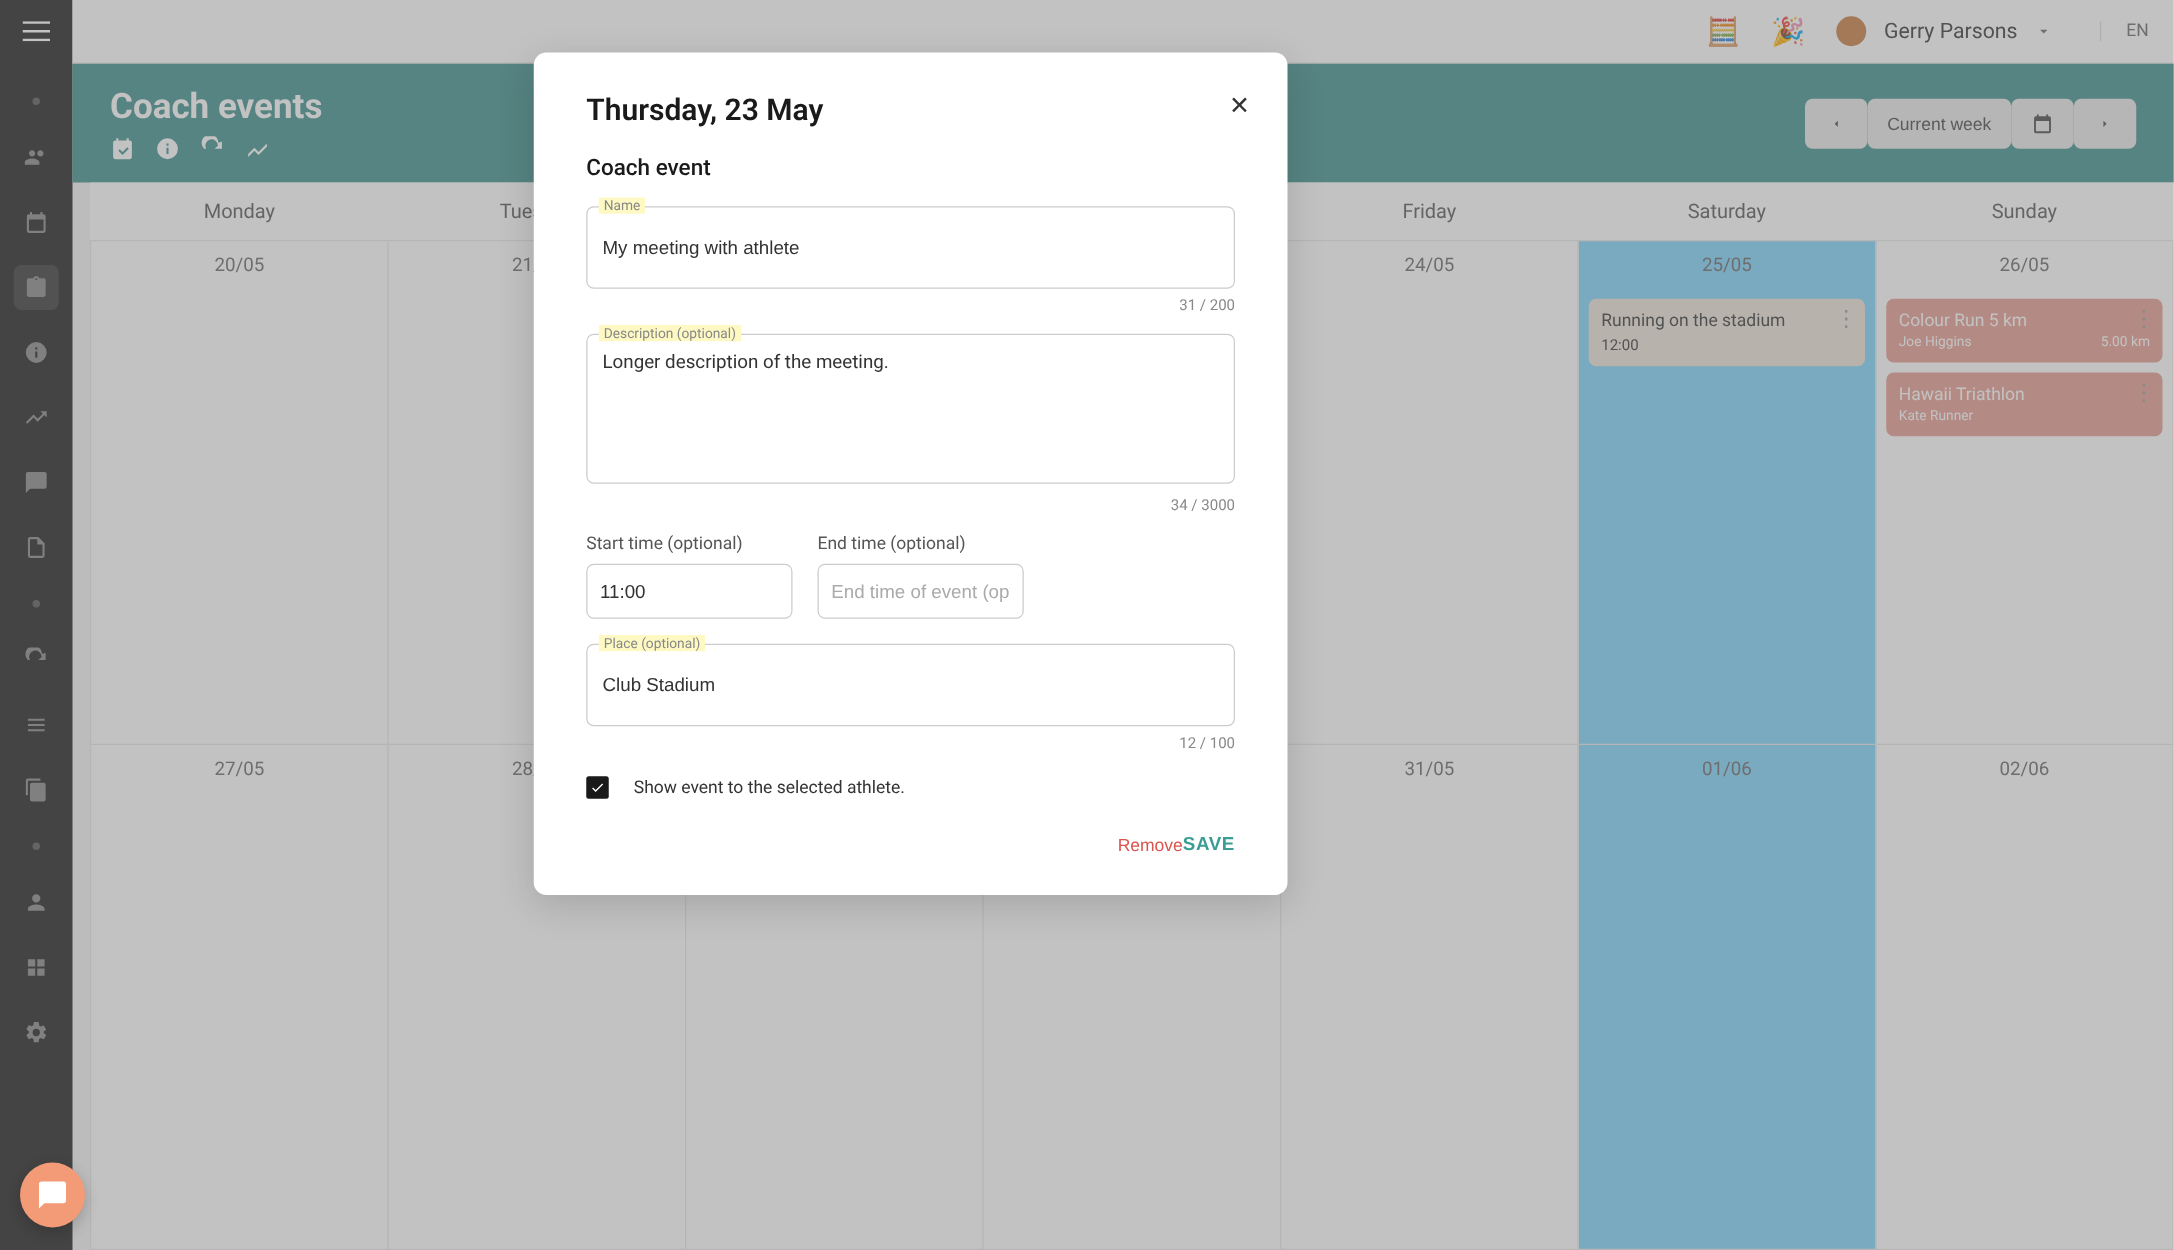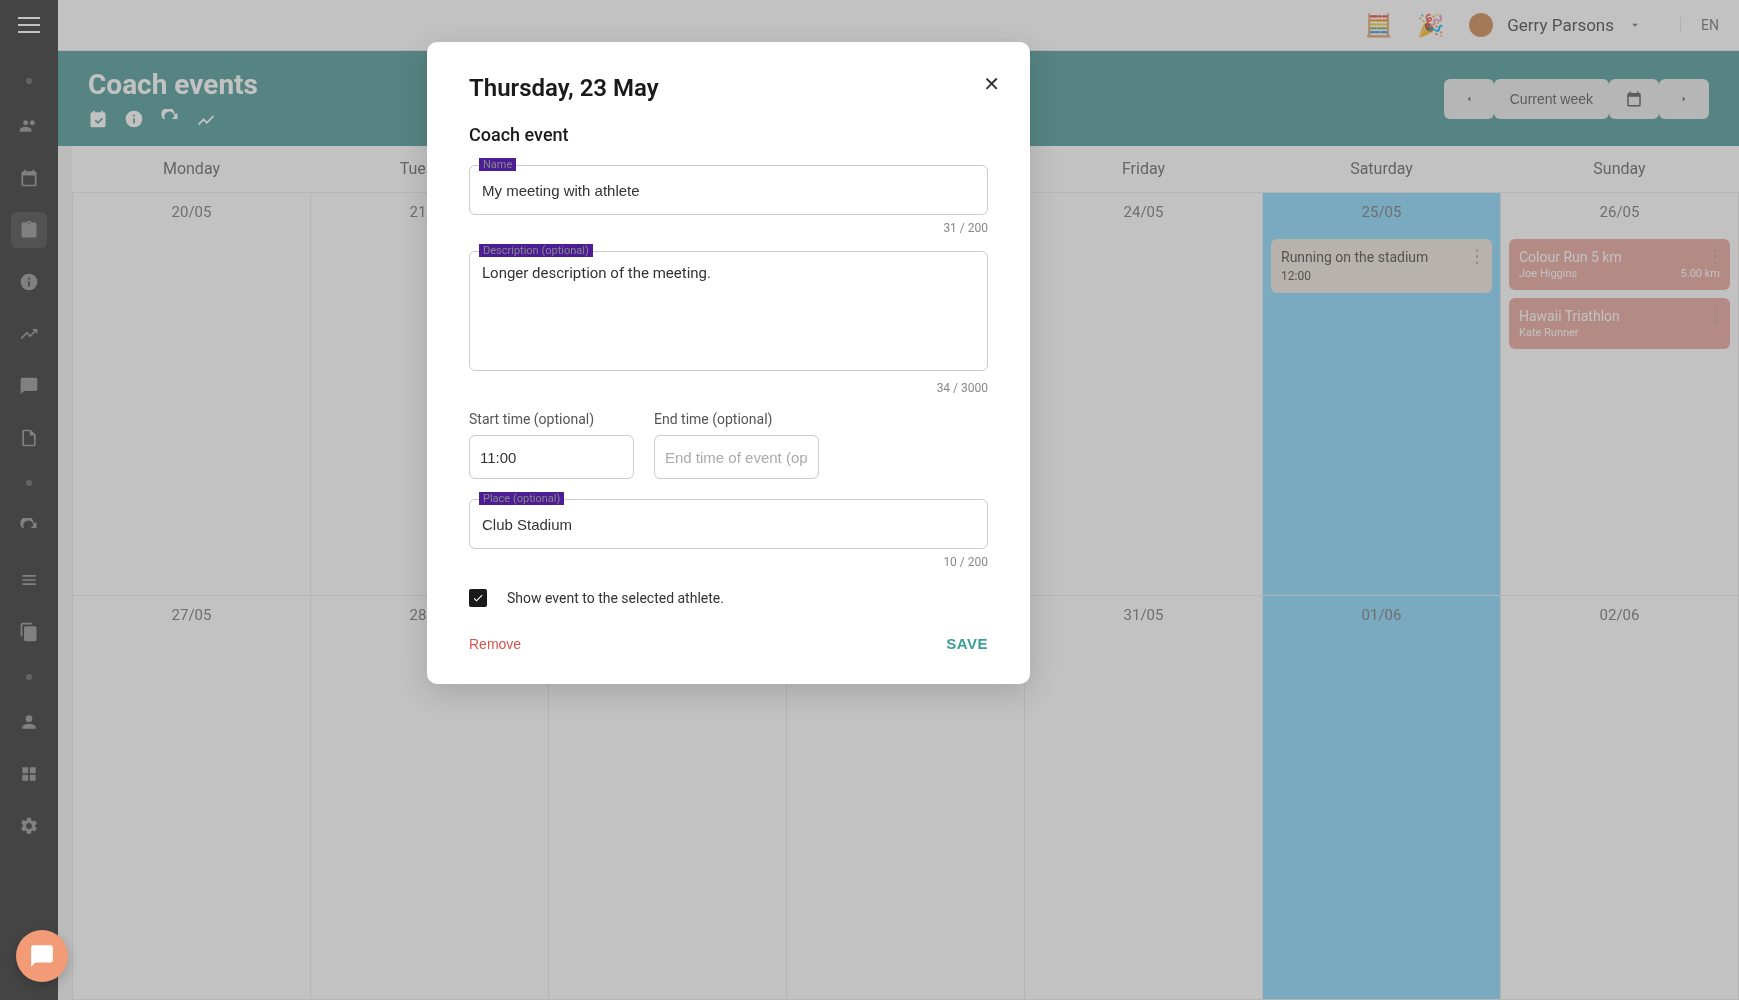--- a/index.html
+++ b/index.html
@@ -53,37 +53,37 @@
 
 .overlay { position: absolute; inset: 0; background: rgba(120,120,120,0.45); z-index: 5; }
 
 
 .modal { position: absolute; left: 427px; top: 42px; width: 603px; background: #fff; border-radius: 10px; z-index: 10; padding: 32px 42px; box-shadow: 0 8px 30px rgba(0,0,0,0.15); }
 .modal-date { font-size: 24px; font-weight: 600; color: #1a1a1a; margin-bottom: 22px; }
 .modal-close { position: absolute; top: 30px; right: 30px; cursor: pointer; font-size: 20px; color: #333; background: none; border: none; }
 .modal-subtitle { font-size: 18px; font-weight: 500; color: #1a1a1a; margin-bottom: 20px; }
 
 .field-wrap { position: relative; margin-bottom: 6px; }
-.float-label { position: absolute; top: -7px; left: 10px; background: #4c1d95; padding: 0 4px; font-size: 11px; color: #888; }
-.text-input { width: 100%; height: 50px; border: 1px solid #ccc; border-radius: 6px; padding: 0 12px; font-size: 15px; color: #333; outline: none; }
+.float-label { position: absolute; top: -7px; left: 10px; background: #fef9c3; padding: 0 4px; font-size: 11px; color: #888; }
+.text-input { width: 100%; height: 66px; border: 1px solid #ccc; border-radius: 6px; padding: 0 12px; font-size: 15px; color: #333; outline: none; }
 .textarea-input { width: 100%; height: 120px; border: 1px solid #ccc; border-radius: 6px; padding: 12px; font-size: 15px; color: #333; outline: none; resize: none; font-family: inherit; }
 .counter { text-align: right; font-size: 12px; color: #888; margin-bottom: 16px; }
 
 .time-label { font-size: 14px; color: #555; margin-bottom: 8px; }
 .time-row { display: flex; gap: 20px; margin-bottom: 20px; }
 .time-col { flex: 0 0 165px; }
 .time-input { width: 100%; height: 44px; border: 1px solid #ccc; border-radius: 6px; padding: 0 10px; font-size: 15px; color: #333; }
 .time-input::placeholder { color: #aaa; }
 
 .check-row { display: flex; align-items: center; gap: 20px; margin: 20px 0 28px; }
 .checkbox { width: 18px; height: 18px; background: #1a1a1a; border-radius: 2px; display: flex; align-items: center; justify-content: center; cursor: pointer; }
 .checkbox svg { fill: #fff; width: 12px; height: 12px; }
 .check-label { font-size: 14px; color: #333; }
 
-.modal-actions { display: flex; justify-content: space-between; align-items: center; gap: 36px; }
+.modal-actions { display: flex; justify-content: flex-end; align-items: center; }
 .remove-btn { background: none; border: none; color: #d9534f; font-size: 14px; cursor: pointer; }
 .save-btn { background: none; border: none; color: #3b9e96; font-size: 15px; font-weight: 600; cursor: pointer; letter-spacing: 0.5px; }
 
 
 .chat-fab { position: absolute; left: 16px; bottom: 18px; width: 52px; height: 52px; border-radius: 50%; background: #f29b76; display: flex; align-items: center; justify-content: center; cursor: pointer; z-index: 20; box-shadow: 0 4px 12px rgba(0,0,0,0.2); }
 .chat-fab svg { fill: #fff; width: 26px; height: 26px; }
 
 svg { display: block; }
 </style>
 </head>
@@ -331,21 +331,21 @@
     <div class="time-col">
       <div class="time-label">End time (optional)</div>
       <input class="time-input" placeholder="End time of event (optional)" style="">
     </div>
   </div>
 
   <div class="field-wrap">
     <span class="float-label">Place (optional)</span>
     <input class="text-input" value="Club Stadium" style="">
   </div>
-  <div class="counter">10 / 200</div>
+  <div class="counter">12 / 100</div>
 
 
   <div class="check-row">
     <div class="checkbox">
       <svg viewBox="0 0 24 24">
           <path d="M9 16.17L4.83 12 3.41 13.41 9 19l12-12-1.41-1.41z"></path>
         </svg>
     </div>
     <span class="check-label">Show event to the selected athlete.</span>
   </div>

